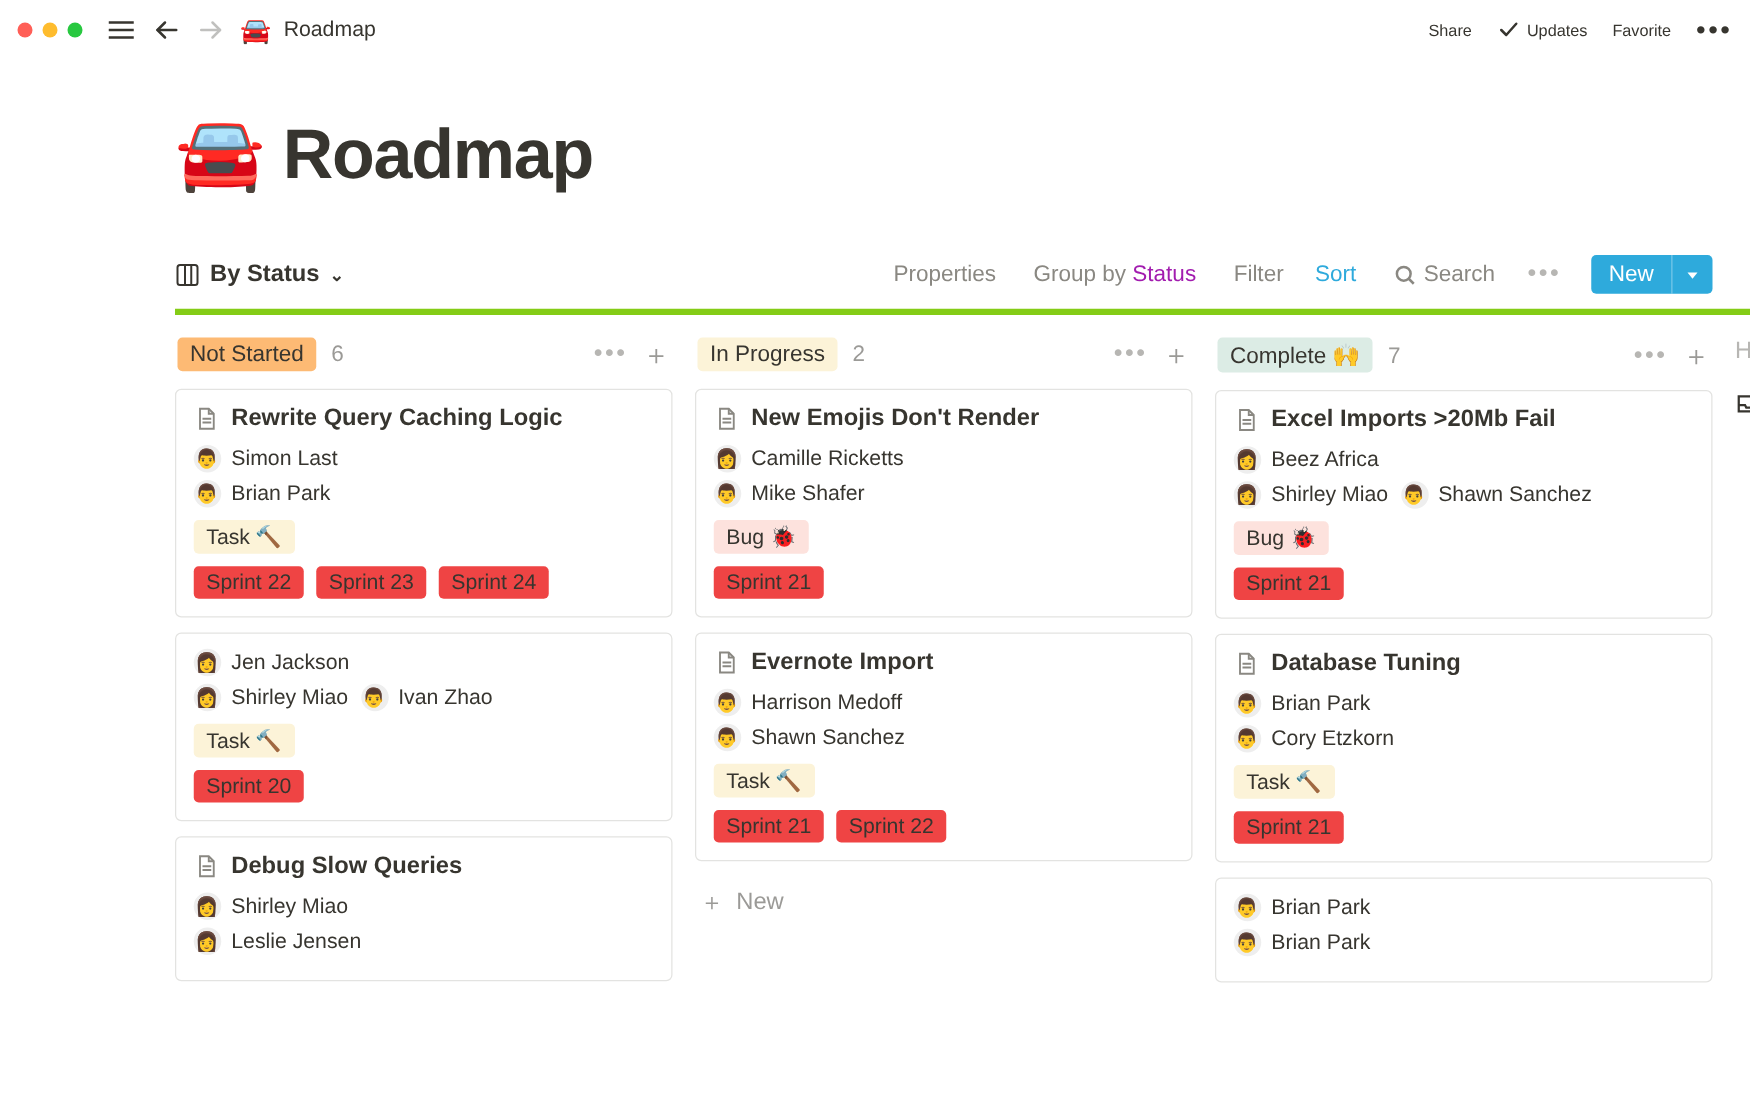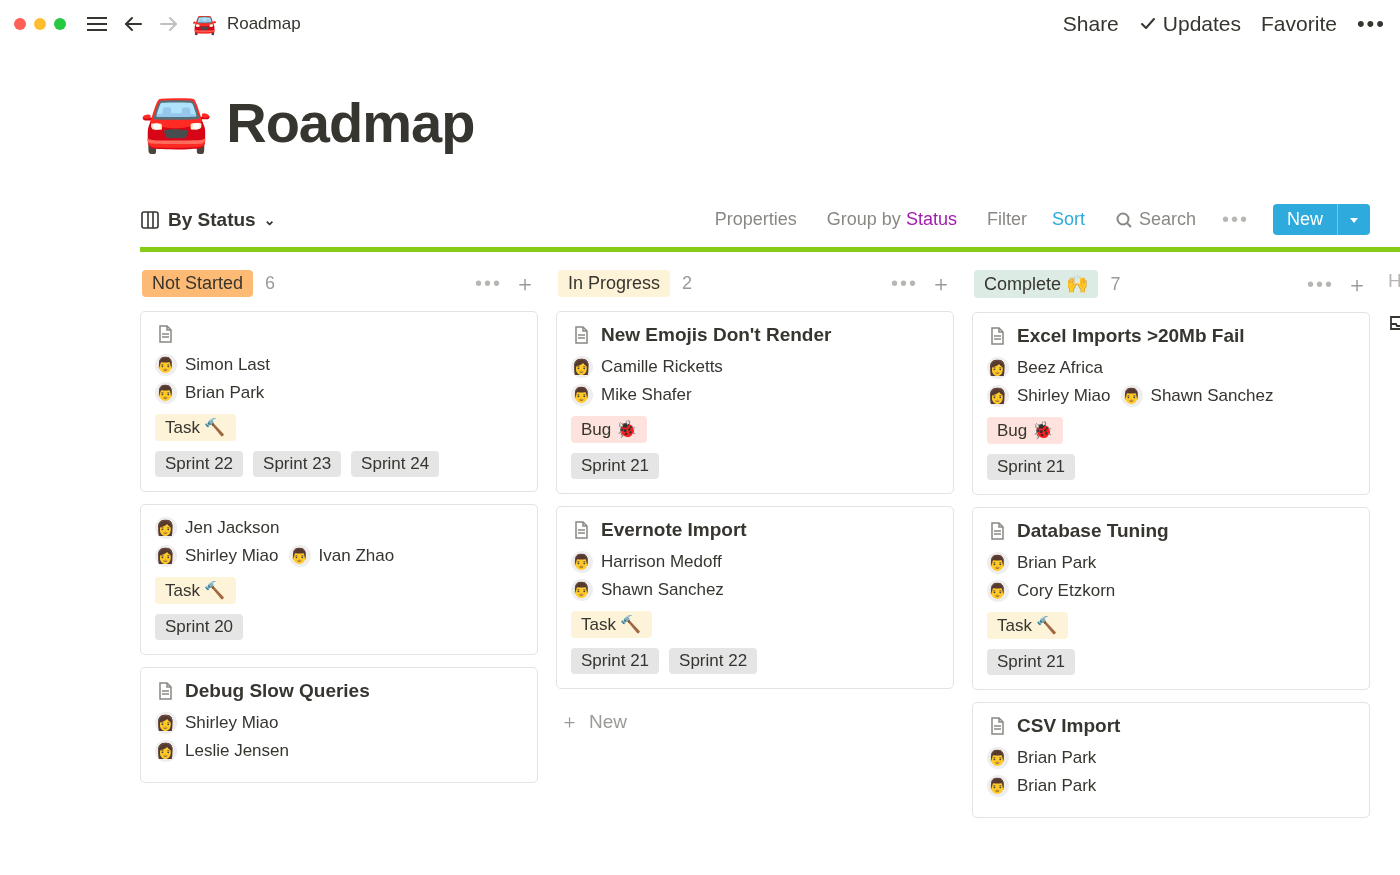--- a/index.html
+++ b/index.html
@@ -23,21 +23,21 @@
   .traffic span { width: 12px; height: 12px; border-radius: 50%; display:inline-block; }
   .tl-red { background:#ff5f57; }
   .tl-yellow { background:#febc2e; }
   .tl-green { background:#28c840; }
   .icon-btn { width:26px; height:26px; display:flex; align-items:center; justify-content:center; color:#37352f; cursor:pointer; }
   .icon-btn.dim { color:#c0c0be; }
   .bc-emoji { font-size:20px; }
   .bc-title { font-size:17px; font-weight:500; color:#37352f; }
   .chrome-spacer { flex:1; }
   .chrome-right { display:flex; align-items:center; gap:20px; }
-  .chrome-link { font-size:21px; color:#37352f; cursor:pointer; display:flex; align-items:center; gap:6px; }
+  .chrome-link { font-size:13px; color:#37352f; cursor:pointer; display:flex; align-items:center; gap:6px; }
   .ellipsis { font-size:22px; letter-spacing:2px; line-height:0; }
   
   .page { padding: 40px 0 0 140px; }
   .title-row { display:flex; align-items:center; gap:14px; margin-bottom: 48px;}
   .title-emoji { font-size:58px; }
   .title-text { font-size:56px; font-weight:700; color:#37352f; letter-spacing:-1px;}
   
   .viewbar { display:flex; align-items:center; padding-right:30px; gap:8px; border-bottom:5px solid #84cc16; padding-bottom:12px; margin-bottom:18px;}
   .view-switcher { display:flex; align-items:center; gap:8px; font-size:19px; font-weight:600; cursor:pointer;}
   .view-switcher .chev { font-size:14px; color:#37352f;}
@@ -75,21 +75,21 @@
   .doc-icon { width:20px; height:20px; flex:0 0 20px; }
   .card-title { font-size:19px; font-weight:600; color:#37352f; }
   .person-row { display:flex; align-items:center; gap:10px; margin-bottom:6px; flex-wrap:wrap;}
   .person { display:flex; align-items:center; gap:8px; }
   .avatar { width:22px; height:22px; border-radius:50%; background:#eee; display:inline-flex; align-items:center; justify-content:center; font-size:15px;}
   .pname { font-size:17px; color:#37352f;}
   .tag-row { display:flex; gap:10px; margin-top:10px; flex-wrap:wrap;}
   .tag { padding:3px 10px; border-radius:4px; font-size:17px; }
   .tag-task { background:#fcf3d8;}
   .tag-bug { background:#fde2dd;}
-  .tag-sprint { background:#e5e5e5;}
+  .tag-sprint { background:#ef4444;}
   .add-card { display:flex; align-items:center; gap:10px; padding:8px 4px; color:#9b9a97; font-size:19px; cursor:pointer;}
   .hidden-label { font-size:19px; color:#b7b6b3; margin-bottom:20px;}
   .tray-icon { color:#37352f; display:flex; align-items:center; gap:6px; font-size:19px;}
   svg { display:block; }
 </style>
 </head>
 <body>
 
 <div class="chrome">
   <div class="traffic">
@@ -183,20 +183,21 @@
           <span class="col-add">＋</span>
         </div>
         <div class="card">
           <div class="card-title-row">
             <svg class="doc-icon" viewBox="0 0 20 20" fill="none" stroke="#8a8882" stroke-width="1.5">
               <path d="M5 2h7l4 4v12H5z"></path>
               <path d="M12 2v4h4"></path>
               <line x1="7" y1="10" x2="14" y2="10"></line>
               <line x1="7" y1="13" x2="14" y2="13"></line>
             </svg>
+            <span class="card-title">Rewrite Query Caching Logic</span>
           </div>
           <div class="person-row">
             <span class="person">
               <span class="avatar">👨</span>
               <span class="pname">Simon Last</span>
             </span>
           </div>
           <div class="person-row">
             <span class="person">
               <span class="avatar">👨</span>
@@ -396,29 +397,20 @@
             </span>
           </div>
           <div class="tag-row">
             <span class="tag tag-task">Task 🔨</span>
           </div>
           <div class="tag-row">
             <span class="tag tag-sprint">Sprint 21</span>
           </div>
         </div>
         <div class="card">
-          <div class="card-title-row">
-            <svg class="doc-icon" viewBox="0 0 20 20" fill="none" stroke="#8a8882" stroke-width="1.5">
-              <path d="M5 2h7l4 4v12H5z"></path>
-              <path d="M12 2v4h4"></path>
-              <line x1="7" y1="10" x2="14" y2="10"></line>
-              <line x1="7" y1="13" x2="14" y2="13"></line>
-            </svg>
-            <span class="card-title">CSV Import</span>
-          </div>
           <div class="person-row">
             <span class="person">
               <span class="avatar">👨</span>
               <span class="pname">Brian Park</span>
             </span>
           </div>
           <div class="person-row">
             <span class="person">
               <span class="avatar">👨</span>
               <span class="pname">Brian Park</span>

